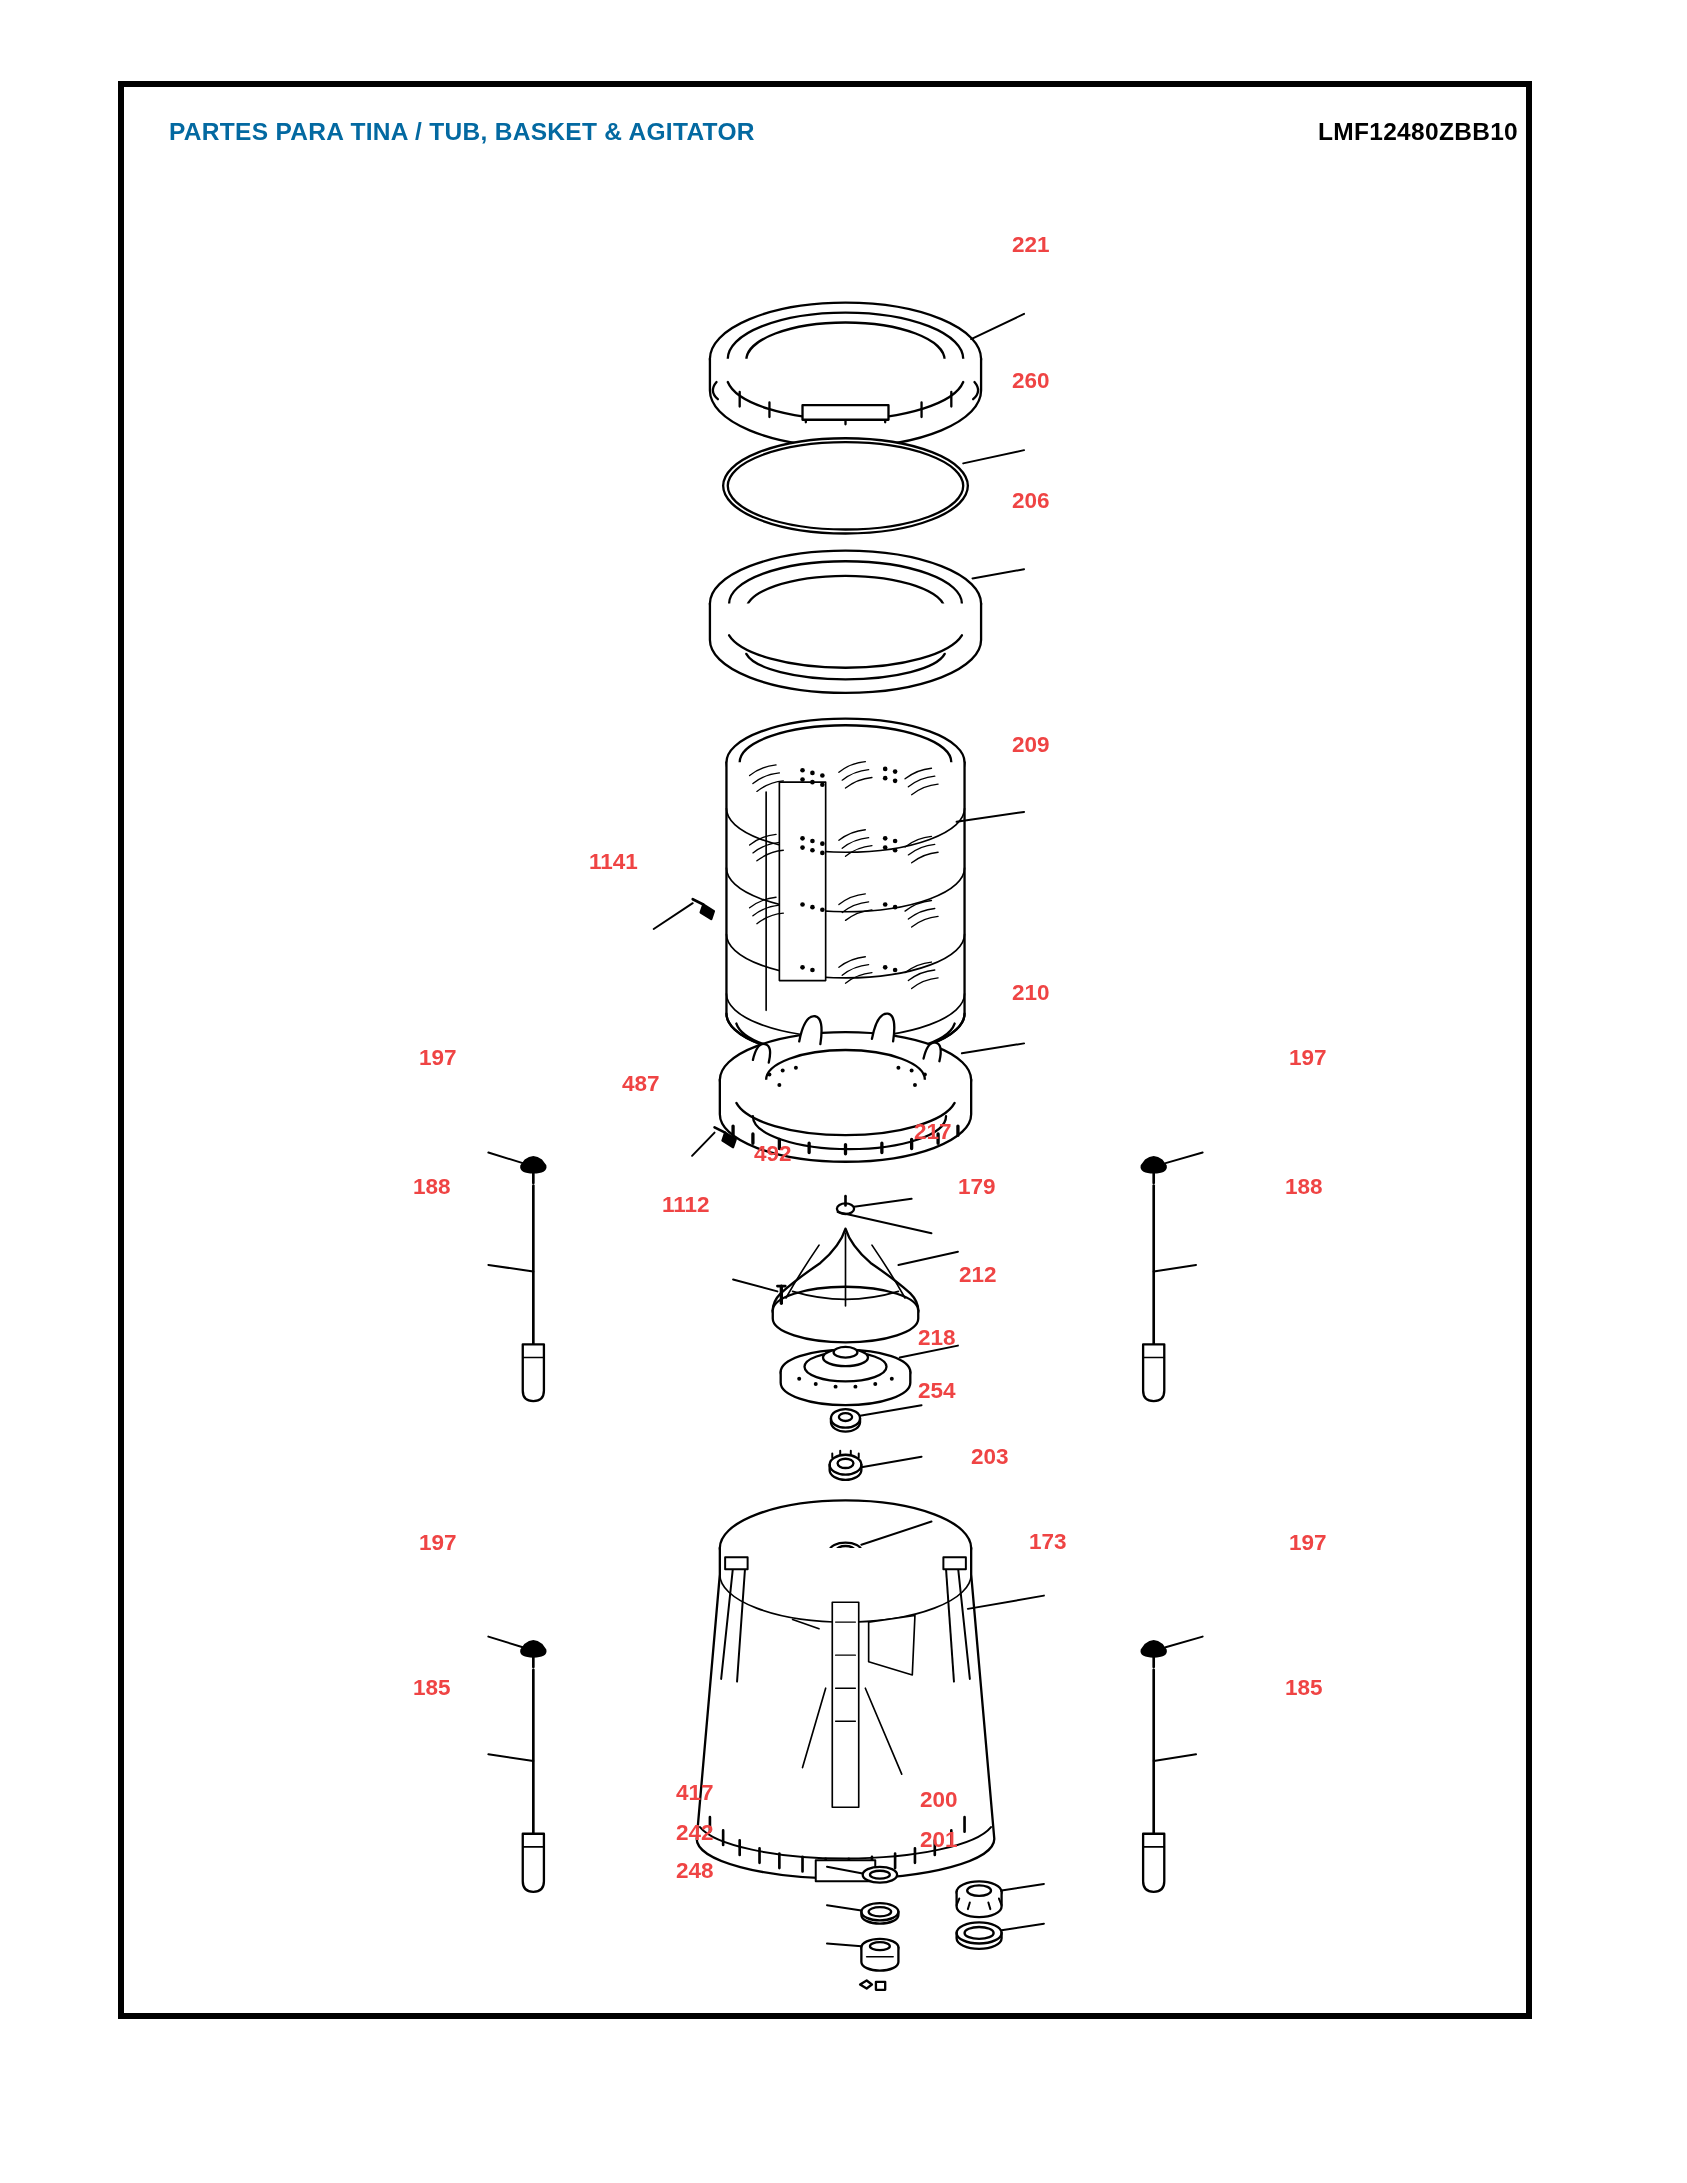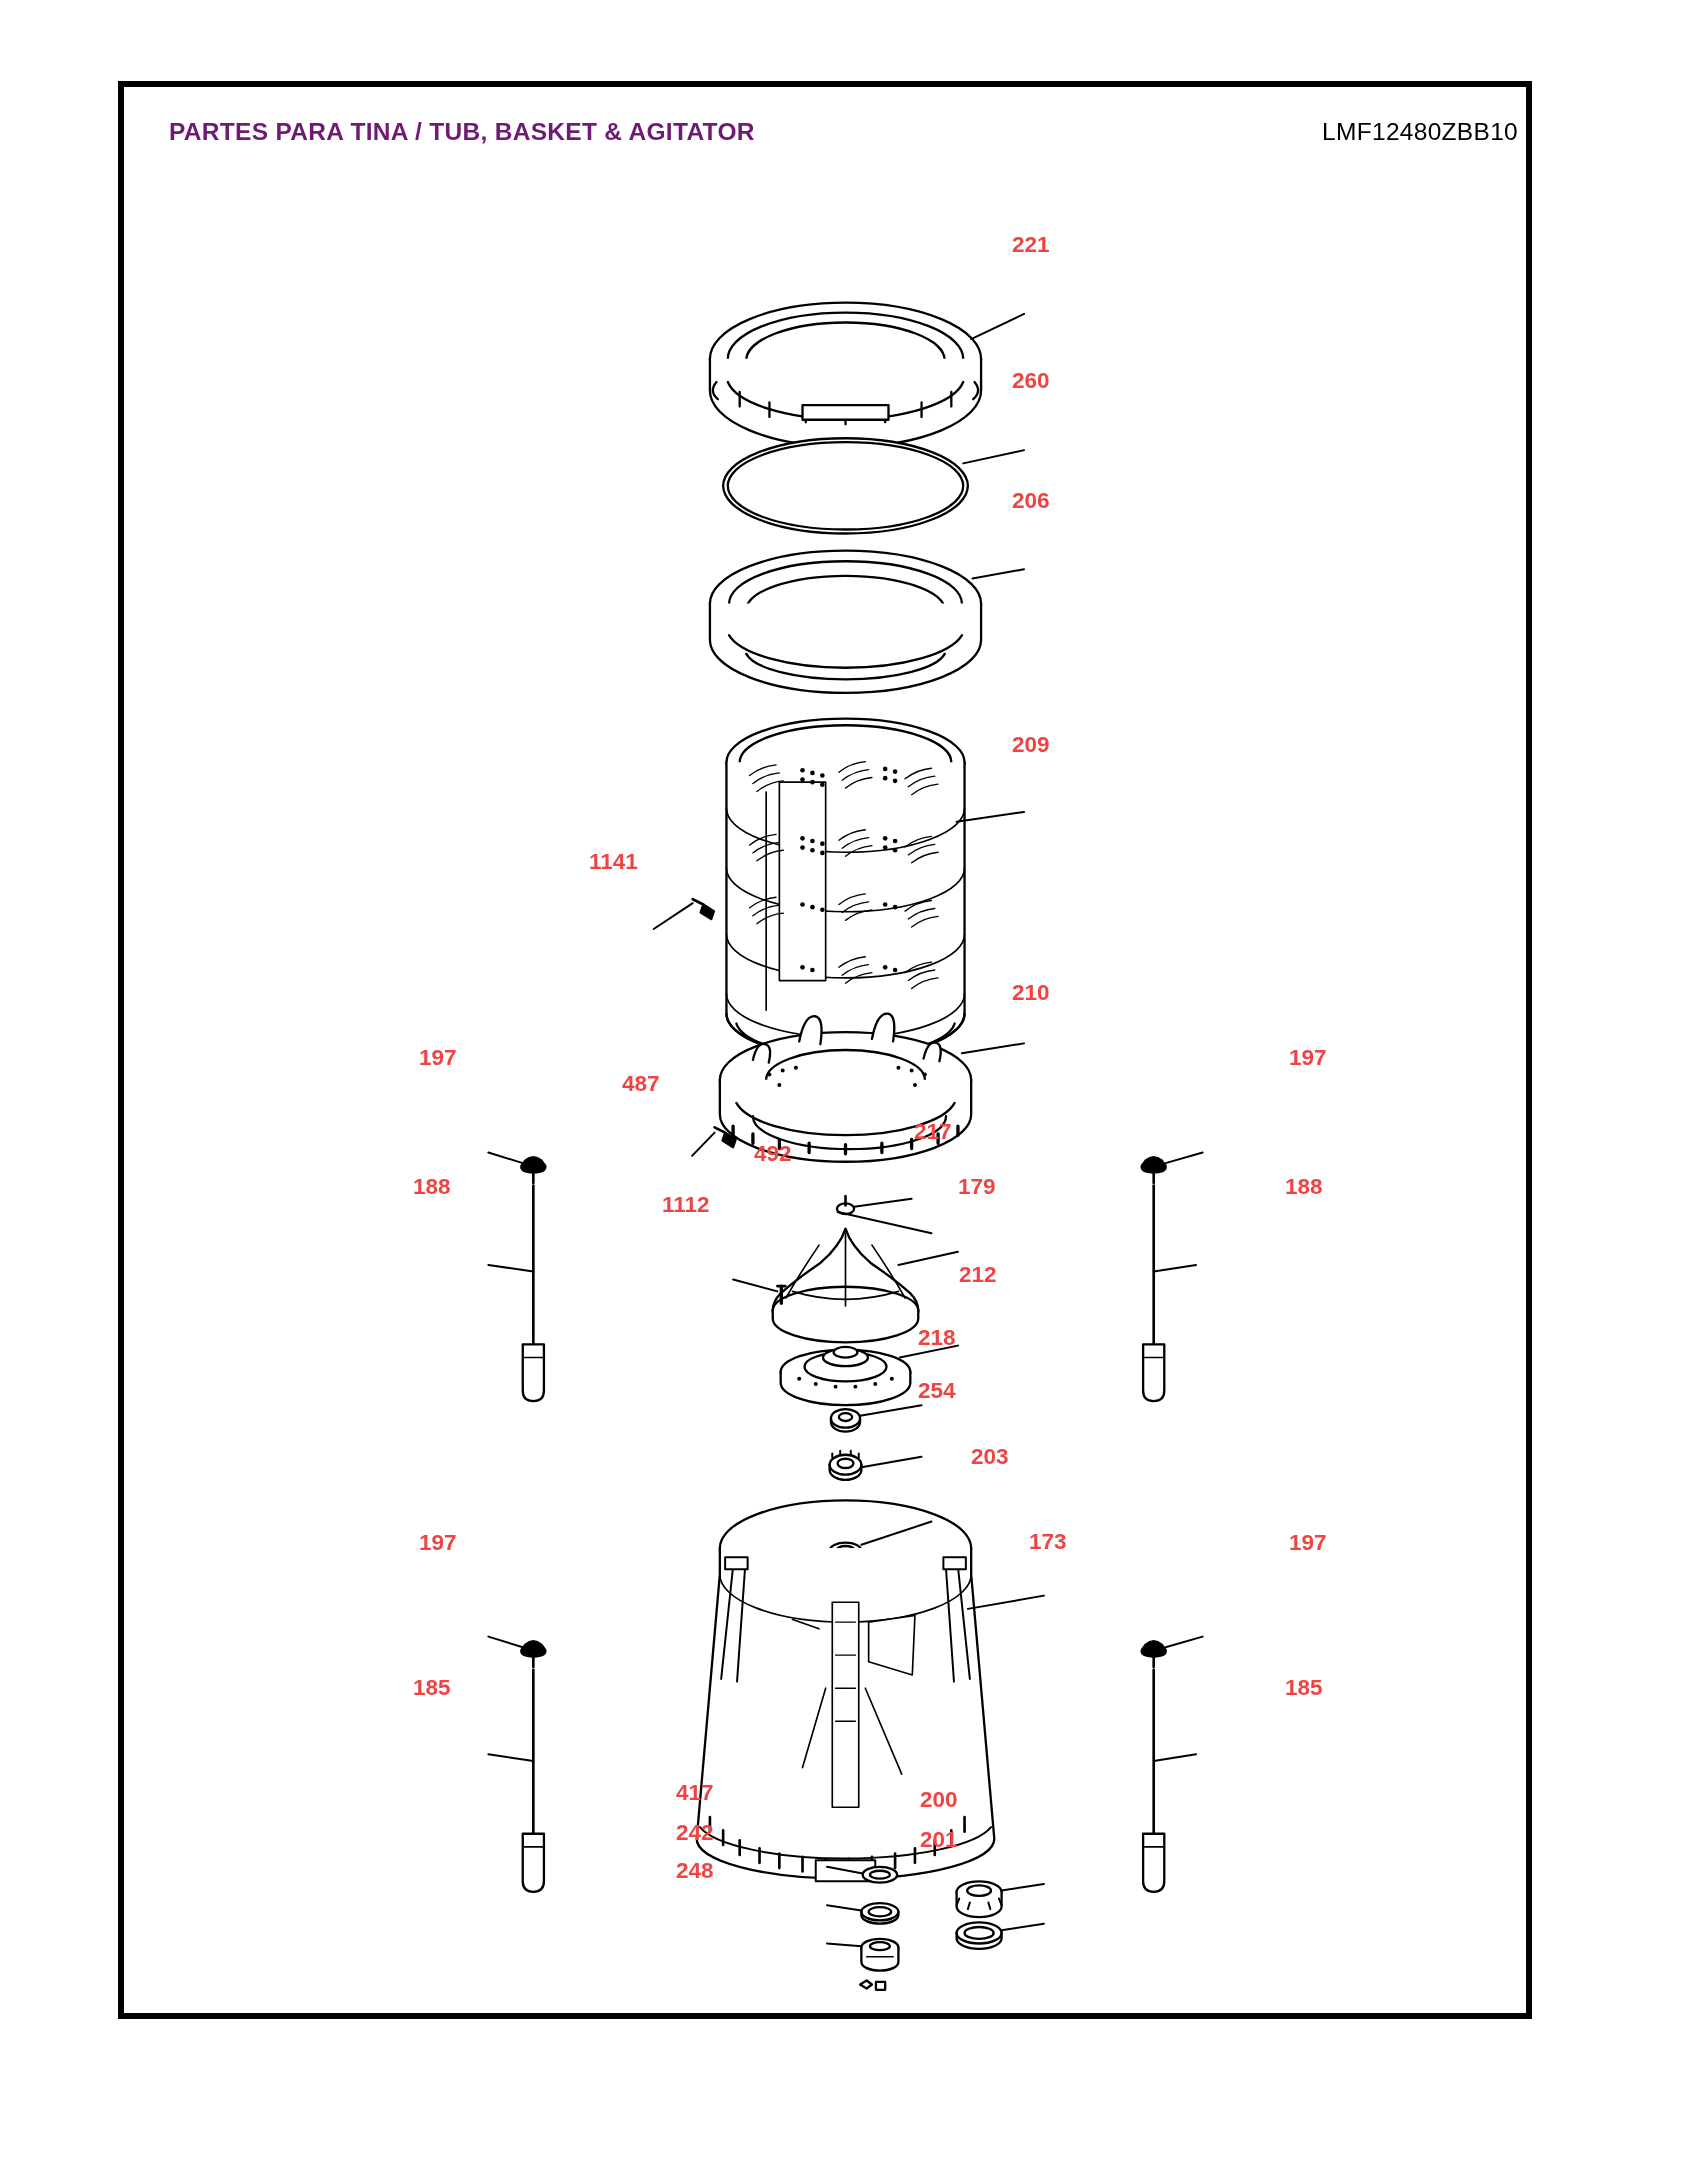--- a/index.html
+++ b/index.html
@@ -31,29 +31,29 @@
     background: #fff;
     box-sizing: border-box;
   }
   .title {
     position: absolute;
     left: 169px;
     top: 118px;
     font-size: 24.5px;
     font-weight: bold;
     letter-spacing: 0.3px;
-    color: #701a75;
+    color: #0369a1;
     white-space: nowrap;
   }
   .model {
     position: absolute;
     right: 169px;
     top: 118px;
     font-size: 24.5px;
-    font-weight: normal;
+    font-weight: bold;
     letter-spacing: 0.3px;
     color: #000;
     white-space: nowrap;
     text-align: right;
   }
   .callout {
     position: absolute;
     font-size: 22.5px;
     font-weight: bold;
     color: #ef4444;

